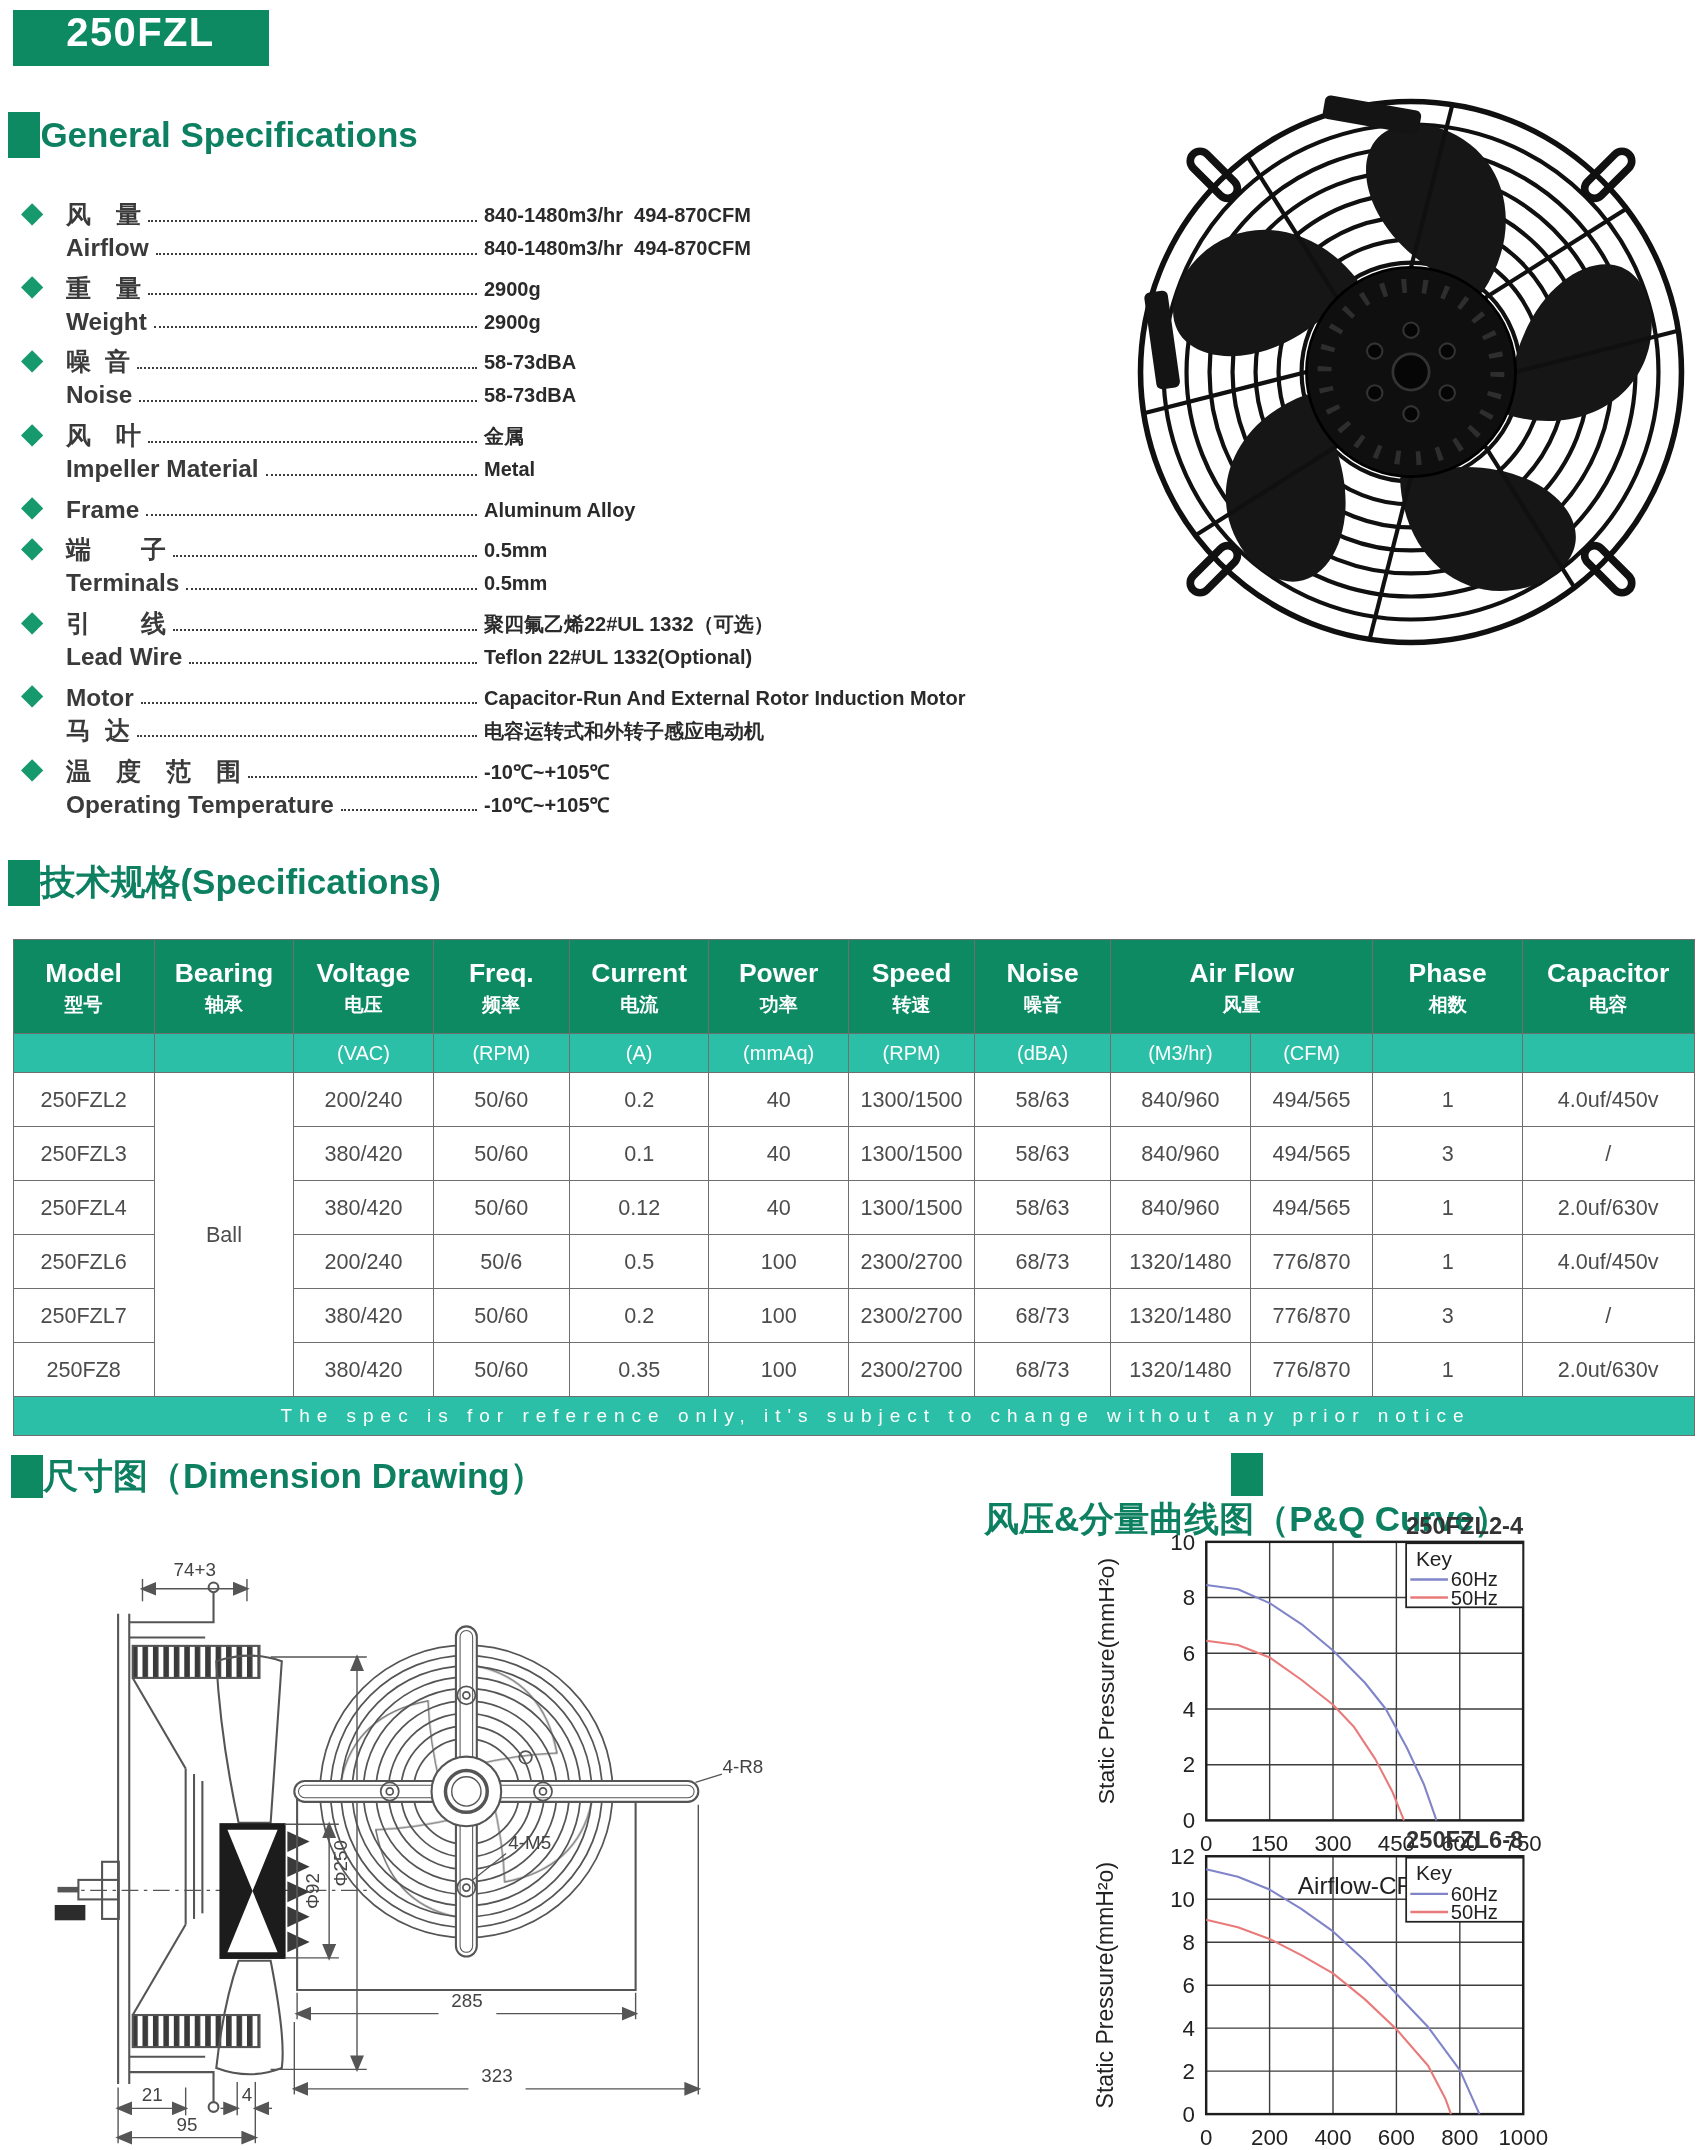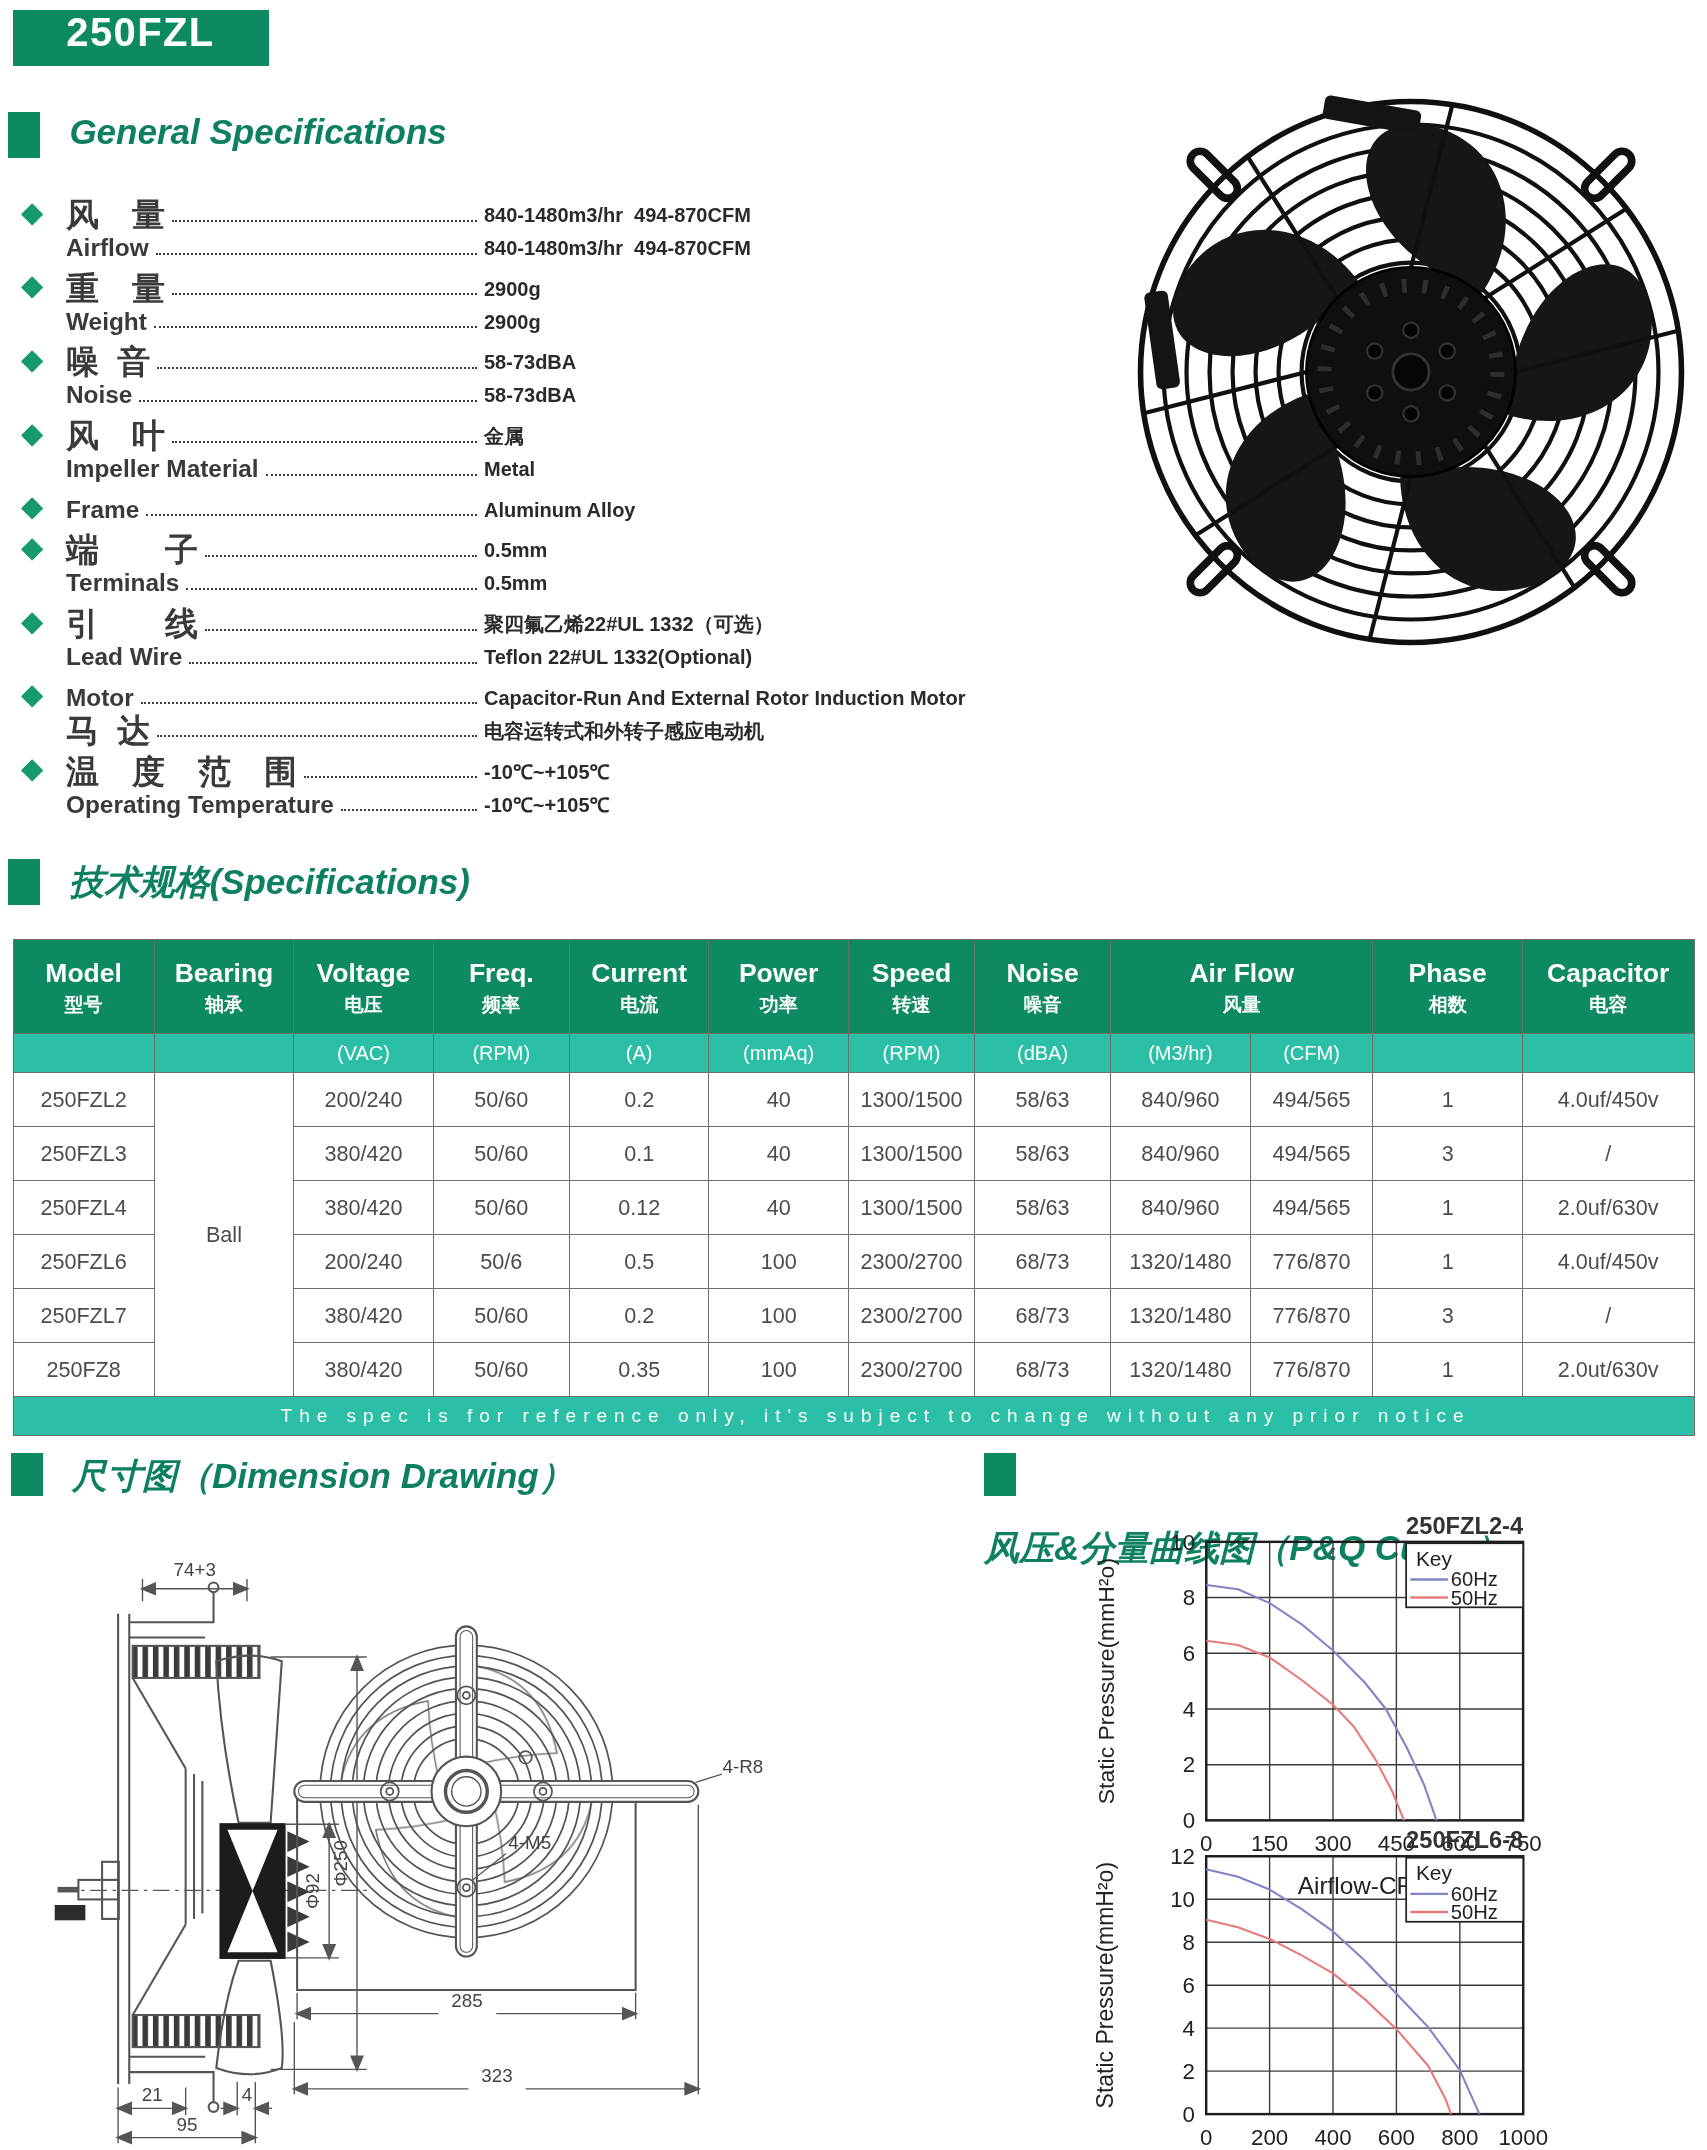--- a/index.html
+++ b/index.html
@@ -6,36 +6,36 @@
   .page{
     position:relative; width:1707px; height:2151px; background:#fff;
     font-family:"Liberation Sans", sans-serif; color:#333; overflow:hidden;
   }
   
   .model-badge{
     position:absolute; left:12.5px; top:9.8px; width:256px; height:56px;
     background:#0e8a62; color:#fff; font-size:40px; font-weight:bold;
     display:flex; justify-content:center; letter-spacing:1.4px;
   }
-  .section-heading{position:absolute; display:flex; gap:29px;font-style:italic;}
+  .section-heading{position:absolute; display:flex; align-items:center; gap:0;}
   .section-heading .sq{width:32px; height:46px; background:#0e8a62; flex:none;}
   .section-heading h2{margin:0; font-size:35px; font-weight:bold; color:#0e8062; white-space:nowrap;}
   #hd-general{left:8.4px; top:112px;}
   #hd-table{left:8.4px; top:859px;}
   #hd-dim{left:11px; top:1453px;}
   #hd-pq{left:984px; top:1453px;flex-direction:column;}
   #hd-dim .sq, #hd-pq .sq{height:43px;}
   
   .spec-list{position:absolute; left:21px; top:197px; width:1126px;}
   .spec-item{position:relative; padding-left:45px; margin-bottom:7.7px;}
   .spec-item .diamond{
     position:absolute; left:0; top:-1.4px; color:#169a6d; font-size:29px; line-height:32px;
   }
   .spec-line{display:flex; align-items:flex-end; height:33px;}
-  .spec-label{font-weight:bold; font-size:33px; color:#3a3a3a; white-space:pre; line-height:31px;}
+  .spec-label{font-weight:bold; font-size:25px; color:#3a3a3a; white-space:pre; line-height:31px;}
   .spec-line.en .spec-label{font-size:24.4px;}
   .leader{flex:1; border-bottom:2.8px dotted #3c3c3c; margin:0 7px 8.4px 7px; height:0;}
   .spec-value{width:663px; flex:none; font-weight:bold; font-size:20px; color:#2a2a2a; line-height:29px; white-space:pre;}
   
   .fan-photo{position:absolute; left:1114px; top:82px; width:594px; height:580px;}
   
   .spec-table{
     position:absolute; left:12.5px; top:939px; width:1682px;
     border-collapse:collapse; table-layout:fixed;
   }

